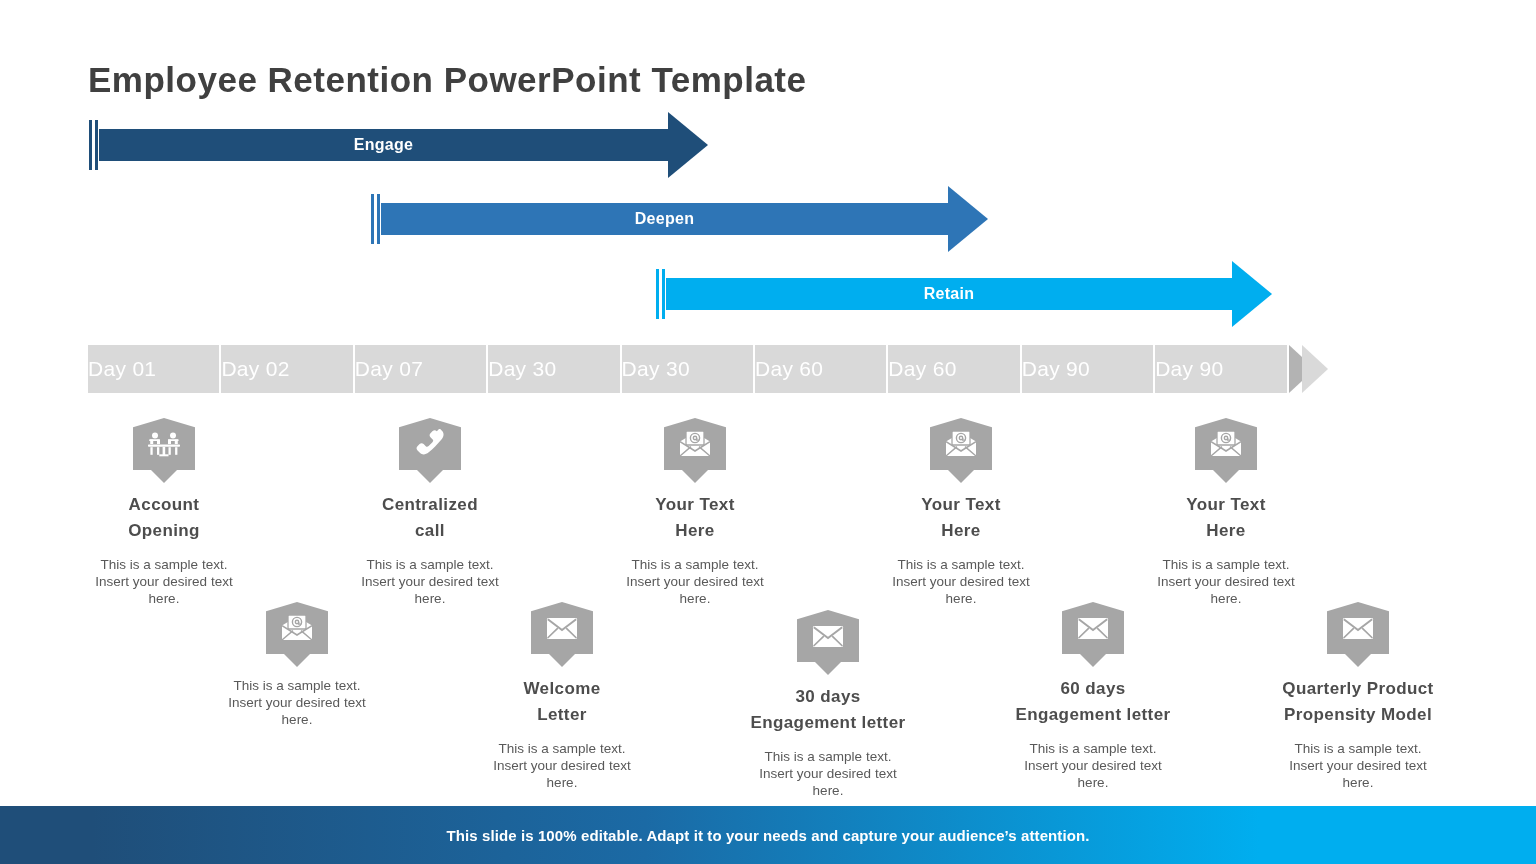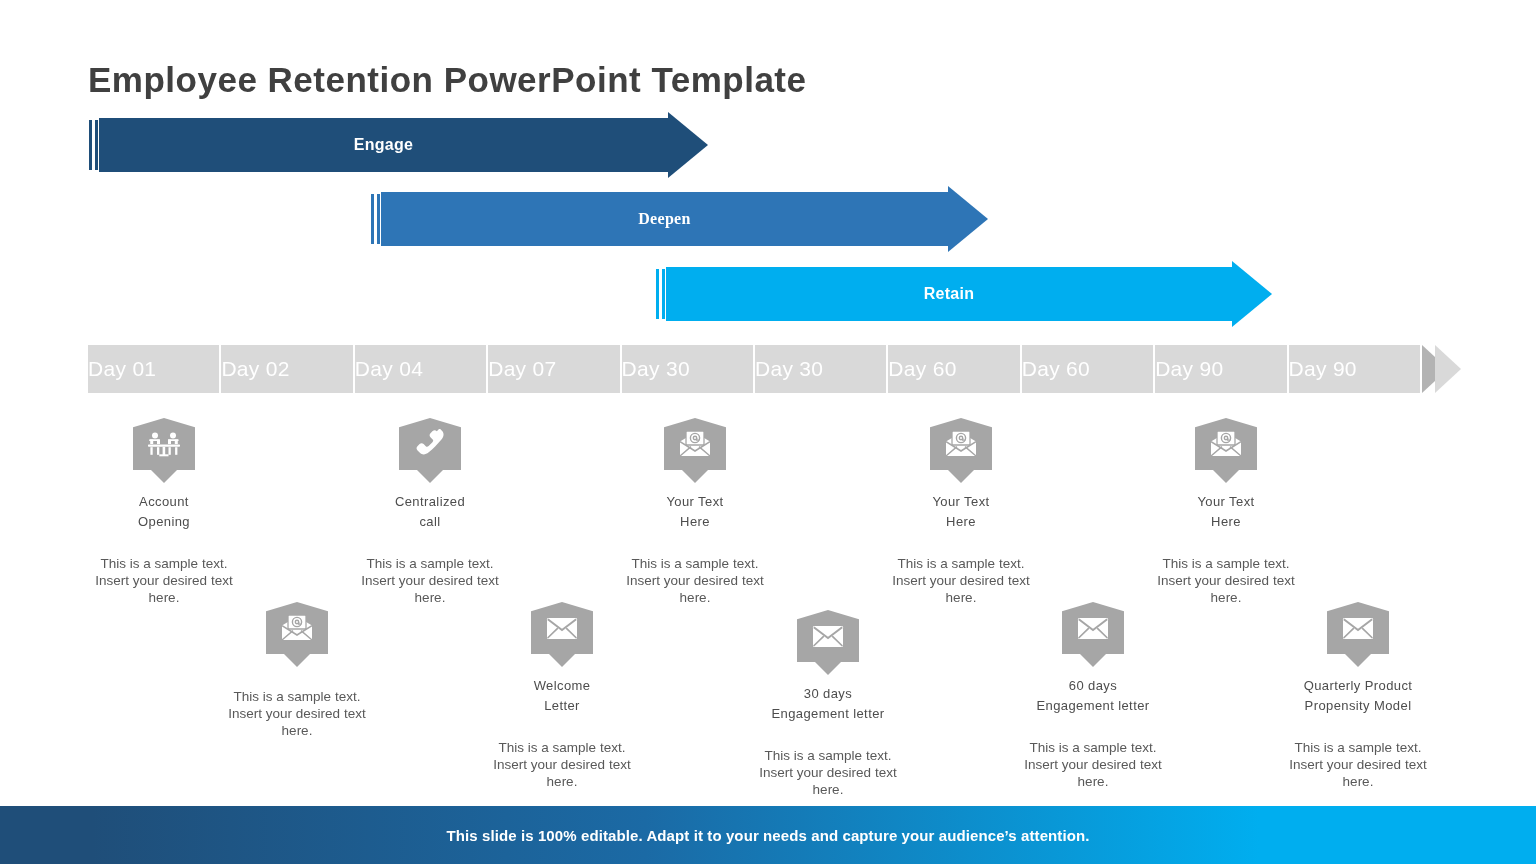--- a/index.html
+++ b/index.html
@@ -47,21 +47,21 @@
     content: "";
     position: absolute;
     top: 0;
     bottom: 0;
     width: 3px;
   }
   .pa-stripes::before { left: 1px; }
   .pa-stripes::after  { left: 7px; }
   .pa-body {
     flex: 1 1 auto;
-    height: 54px;
+    height: 32px;
     position: relative;
     display: flex;
     align-items: center;
     justify-content: center;
   }
   .pa-head {
     width: 0;
     height: 0;
     flex: 0 0 auto;
     border-top: 33px solid transparent;
@@ -138,29 +138,29 @@
     width: 0; height: 0;
     margin: 0 auto;
     border-left: 13px solid transparent;
     border-right: 13px solid transparent;
     border-top: 13px solid #a6a6a6;
   }
   .badge svg { display: block; }
 
   .ms-title {
     margin-top: 12px;
-    font-size: 13px;
-    font-weight: normal;
+    font-size: 17px;
+    font-weight: bold;
     color: #4d4d4d;
     line-height: 1.5;
     letter-spacing: 0.4px;
     white-space: pre-line;
   }
   .ms-desc {
-    margin-top: 25px;
+    margin-top: 14px;
     font-size: 13.5px;
     color: #595959;
     line-height: 1.25;
     white-space: pre-line;
   }
 
   
   .footer {
     position: absolute;
     left: 0;
@@ -186,43 +186,40 @@
 <div id="phases-layer">
     <div class="phase-arrow" style="left: 88px; top: 120px; width: 620px;">
       <div class="pa-stripes pa-stripes-0"></div>
       <div class="pa-body" style="background: rgb(31, 78, 121);">
         <span class="pa-label">Engage</span>
       </div>
       <div class="pa-head" style="border-left: 40px solid rgb(31, 78, 121);"></div>
     </div>
     <div class="phase-arrow" style="left: 370px; top: 194px; width: 618px;">
       <div class="pa-stripes pa-stripes-1"></div>
-      <div class="pa-body" style="background: rgb(46, 117, 182); font-family: Liberation Serif, serif;">
+      <div class="pa-body" style="background: rgb(46, 117, 182);">
         <span class="pa-label">Deepen</span>
       </div>
       <div class="pa-head" style="border-left: 40px solid rgb(46, 117, 182);"></div>
     </div>
     <div class="phase-arrow" style="left: 655px; top: 269px; width: 617px;">
       <div class="pa-stripes pa-stripes-2"></div>
       <div class="pa-body" style="background: rgb(0, 174, 239);">
         <span class="pa-label">Retain</span>
       </div>
       <div class="pa-head" style="border-left: 40px solid rgb(0, 174, 239);"></div>
     </div>
   </div>
 
 <div class="timeline" id="timeline">
     <div class="tl-cell">
       <span class="tl-label">Day 01</span>
     </div>
     <div class="tl-cell">
       <span class="tl-label">Day 02</span>
-    </div>
-    <div class="tl-cell">
-      <span class="tl-label">Day 04</span>
     </div>
     <div class="tl-cell">
       <span class="tl-label">Day 07</span>
     </div>
     <div class="tl-cell">
       <span class="tl-label">Day 30</span>
     </div>
     <div class="tl-cell">
       <span class="tl-label">Day 30</span>
     </div>

